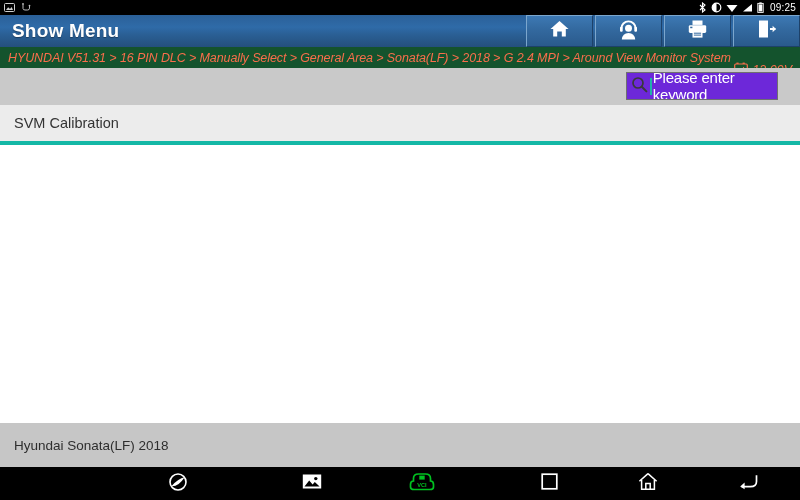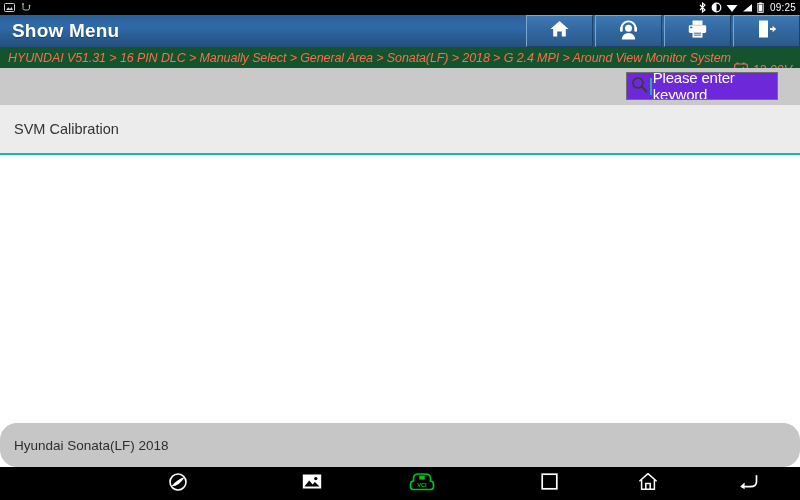--- a/index.html
+++ b/index.html
@@ -93,35 +93,34 @@
   .search-ph {
     color:#ffffff; font-size:15px; letter-spacing:-0.2px;
   }
 
   
   .listarea {
     position:absolute; top:105px; left:0; width:800px; height:318px;
     background:#ffffff;
   }
   .list-item {
-    height:50px;
+    height:40px;
     background:#ececec;
-    border-bottom:2px solid #14b8a6;
+    border-bottom:4px solid #14b8a6;
     display:flex; align-items:center;
     padding-left:14px;
   }
   .list-item-label { color:#333333; font-size:14.5px; }
 
   
   .footer {
     position:absolute; top:423px; left:0; width:800px; height:44px;
     background:#c6c6c6;
     display:flex; align-items:center;
     padding-left:14px;
-    border-radius:17px;
   }
   .footer-label { color:#2e2e2e; font-size:13.5px; }
 
   
   .navbar {
     position:absolute; top:467px; left:0; width:800px; height:33px;
     background:#000000;
   }
   .nav-ico {
     position:absolute; top:0; height:33px;

